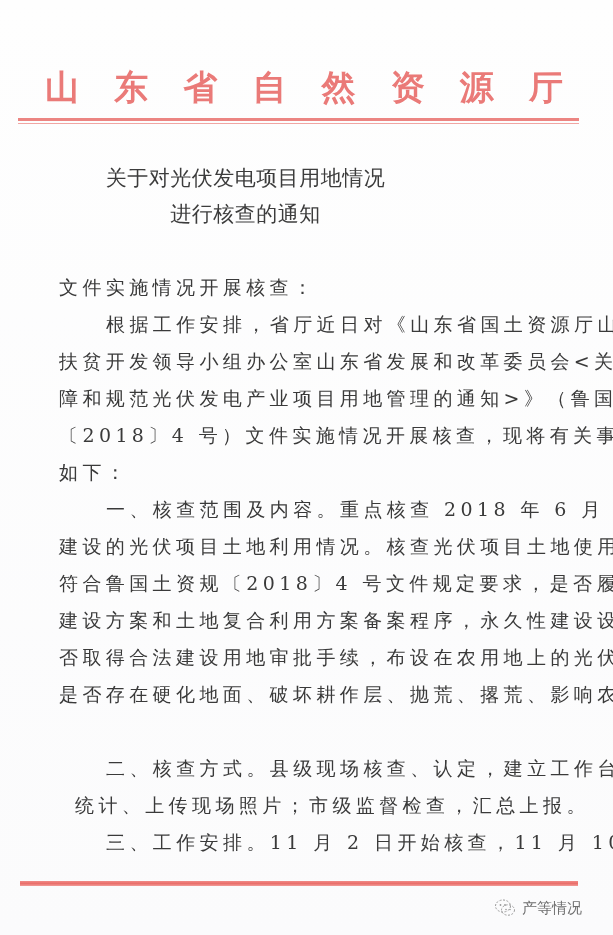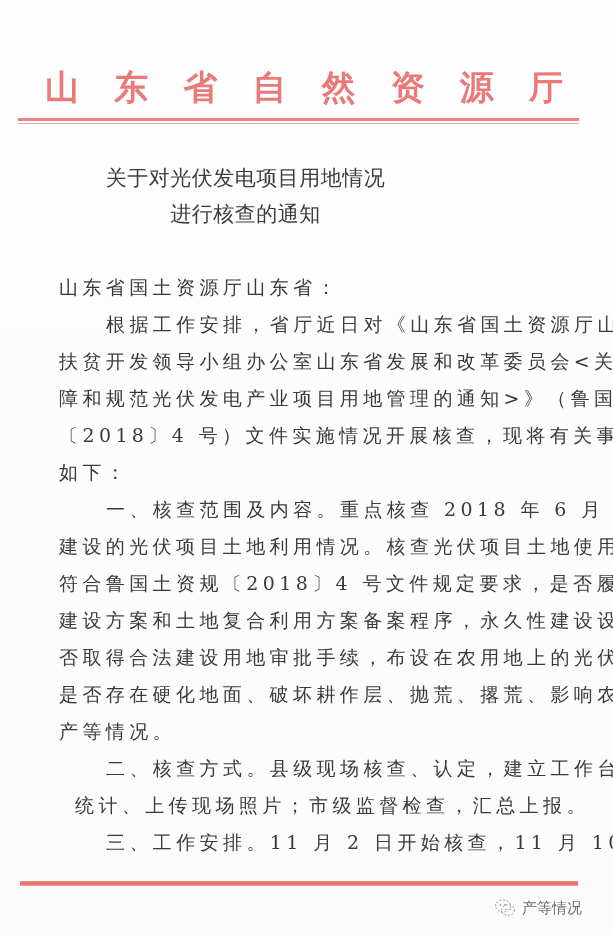--- a/index.html
+++ b/index.html
@@ -79,35 +79,34 @@
 
   <div class="rule-top" style="top:118px;">
     <div class="thick"></div>
     <div class="gap"></div>
     <div class="thin"></div>
   </div>
 
   <div class="title" style="top:162px;">关于对光伏发电项目用地情况</div>
   <div class="title" style="top:198px;">进行核查的通知</div>
 
-  <div class="body-line" style="top:272px;">山东省国土资源厅山东省：</div>
+  <div class="body-line" style="top:272px;">文件实施情况开展核查：</div>
 
   <div class="body-line indent" style="top:309px;">根据工作安排，省厅近日对《山东省国土资源厅山东省</div>
   <div class="body-line" style="top:346px;">扶贫开发领导小组办公室山东省发展和改革委员会&lt;关于保</div>
   <div class="body-line" style="top:383px;">障和规范光伏发电产业项目用地管理的通知&gt;》（鲁国土资规</div>
   <div class="body-line" style="top:420px;">〔2018〕4 号）文件实施情况开展核查，现将有关事项通知</div>
   <div class="body-line" style="top:457px;">如下：</div>
 
   <div class="body-line indent" style="top:494px;">一、核查范围及内容。重点核查 2018 年 6 月 1 日以来</div>
   <div class="body-line" style="top:531px;">建设的光伏项目土地利用情况。核查光伏项目土地使用是否</div>
   <div class="body-line" style="top:568px;">符合鲁国土资规〔2018〕4 号文件规定要求，是否履行项目</div>
   <div class="body-line" style="top:605px;">建设方案和土地复合利用方案备案程序，永久性建设设施是</div>
   <div class="body-line" style="top:642px;">否取得合法建设用地审批手续，布设在农用地上的光伏设施</div>
   <div class="body-line" style="top:679px;">是否存在硬化地面、破坏耕作层、抛荒、撂荒、影响农业生</div>
-  <div class="body-line" style="top:716px;">产等情况。</div>
 
   <div class="body-line indent" style="top:753px;">二、核查方式。县级现场核查、认定，建立工作台账，</div>
   <div class="body-line" style="top:790px;margin-left:16px;">统计、上传现场照片；市级监督检查，汇总上报。</div>
 
   <div class="body-line indent" style="top:827px;">三、工作安排。11 月 2 日开始核查，11 月 10 日完成现</div>
 
   <div class="rule-bottom"></div>
 
   <div class="watermark">
     <svg class="wm-icon" viewBox="0 0 22 20">

